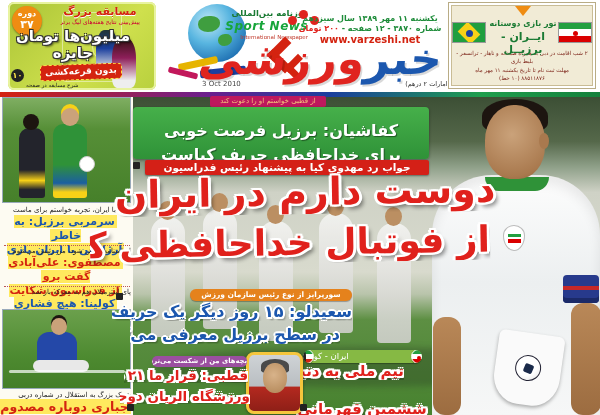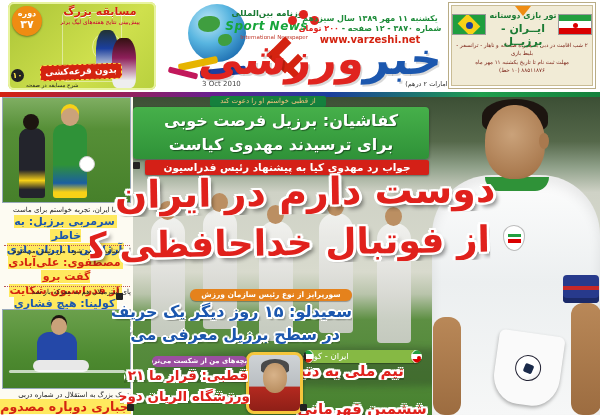--- a/index.html
+++ b/index.html
@@ -70,21 +70,21 @@
 
   #ad-box { left:448px; top:2px; width:148px; height:87px; background:#f1ebd6;
     border:1px solid #b9ac85; box-shadow:inset 0 0 0 2px #fff, inset 0 0 0 3px #c9bc95;
     text-align:center; color:#7a1f14; }
   #ad-bird { position:absolute; left:66px; top:3px; width:16px; height:10px; }
   #ad-bird:before, #ad-bird:after { content:""; position:absolute; top:0; width:0; height:0;
     border-style:solid; }
   #ad-bird:before { left:0; border-width:0 8px 10px 0; border-color:transparent #ef8c12 transparent transparent; }
   #ad-bird:after { right:0; border-width:0 0 10px 8px; border-color:transparent transparent transparent #ef8c12; }
   #ad-organizer { margin-top:15px; font-size:6.5px; padding:0 4px; }
-  #ad-row { position:relative; margin-top:7px; height:30px; }
+  #ad-row { position:relative; margin-top:15px; height:30px; }
   #ad-tour { position:absolute; left:40px; top:1px; width:68px; color:#1a7a33; font-size:8px; font-weight:bold; }
   #ad-match { position:absolute; left:36px; top:12px; width:76px; color:#1a7a33; font-size:11px;
     font-weight:bold; letter-spacing:1px; }
   .flag { position:absolute; width:34px; height:21px; border:1px solid #999; overflow:hidden; }
   #flag-brazil { left:3px; top:4px; background:#1f9e3f; }
   #flag-brazil .diamond { position:absolute; left:7px; top:2.5px; width:18px; height:14px;
     background:#f7d117; transform:rotate(45deg); }
   #flag-brazil .circle { position:absolute; left:13px; top:6.5px; width:7px; height:7px;
     border-radius:50%; background:#1b3f9e; }
   #flag-iran-ad { right:3px; top:4px;
@@ -151,26 +151,26 @@
   .lc-caption { left:0; width:131px; color:#222; font-size:7px; text-align:right;
     padding-left:2px; }
   .lc-head { left:0; width:131px; font-weight:bold; font-size:11px; line-height:1.25;
     text-align:center; }
   .lc-head span { background:#ffe95e; padding:0 2px; }
   .lc-blue { color:#1c57ae; }
   .lc-red  { color:#d42310; }
   .lc-sep { left:4px; width:126px; height:0; border-top:1px dotted #b55; }
 
   
-  #kicker-strip { left:210px; top:96px; width:116px; height:11px; background:#15803d;
+  #kicker-strip { left:210px; top:96px; width:116px; height:11px; background:#be185d;
     color:#f6c27c; font-size:7px; text-align:center; line-height:11px; border-radius:2px; }
   #green-box { left:133px; top:107px; width:296px; height:52px; border-radius:4px;
     background:linear-gradient(180deg,#46b04a,#2f9238); box-shadow:0 1px 3px rgba(0,0,0,.4);
     color:#fff; font-weight:bold; font-size:16px; text-align:center; line-height:1.5;
-    text-shadow:1px 1px 1px rgba(0,0,0,.45); padding-top:2px; }
+    text-shadow:1px 1px 1px rgba(0,0,0,.45); padding-top:12px; }
   #red-strip { left:145px; top:160px; width:284px; height:15px; background:#d42017;
     color:#fff; font-weight:bold; font-size:10.5px; text-align:center; line-height:15px;
     border-radius:2px; box-shadow:0 1px 2px rgba(0,0,0,.4); }
   .headline-red { color:#e0211c; font-weight:bold; text-align:center;
     text-shadow:
       -2px 0 #fff, 2px 0 #fff, 0 -2px #fff, 0 2px #fff,
       -2px -2px #fff, 2px 2px #fff, -2px 2px #fff, 2px -2px #fff,
       -3px 0 #fff, 3px 0 #fff, 4px 4px 4px rgba(0,0,0,.45); }
   #main-line1 { left:105px; top:170px; width:400px; font-size:38px; transform:rotate(-1deg); }
   #main-line2 { left:90px;  top:222px; width:400px; font-size:36px; transform:rotate(-1deg); }
@@ -225,20 +225,21 @@
       <div class="pitch-line abs" style="left:54px;top:10px;width:60px;height:70px;border-radius:4px;"></div>
       <div class="pitch-line abs" style="left:84px;top:30px;width:30px;height:30px;border-radius:50%;"></div>
       <div class="promo-player abs" style="left:88px;top:28px;width:22px;height:46px;background:linear-gradient(180deg,#233,#1b3f9e 40%,#e8e8e8 85%);"></div>
       <div class="promo-player abs" style="left:104px;top:36px;width:24px;height:50px;background:linear-gradient(180deg,#311,#8e1f5a 40%,#eee 85%);"></div>
       <div id="promo-round" class="abs">
         <div>دوره</div>
         <div style="font-size:11px">۳۷</div>
       </div>
       <div id="promo-title" class="abs">مسابقه بزرگ</div>
       <div id="promo-sub" class="abs nowrap">پیش‌بینی نتایج هفته‌های لیگ برتر</div>
+      <div id="promo-prize" class="abs">میلیون‌ها تومان جایزه</div>
       <div id="promo-badge" class="abs">بدون قرعه‌کشی</div>
       <div id="promo-page" class="abs">۱۰</div>
       <div id="promo-footer" class="abs" style="left:18px;">شرح مسابقه در صفحه</div>
     </div>
 
     <div id="intl-block" class="abs">
       <div id="globe" class="abs">
         <div class="continent" style="left:10px;top:12px;width:22px;height:16px;"></div>
         <div class="continent" style="left:30px;top:30px;width:14px;height:12px;"></div>
       </div>
@@ -345,21 +346,21 @@
     </div>
 
     <div class="lc-caption abs nowrap" style="top:294px;">شوک بزرگ به استقلال در شماره دربی</div>
     <div class="lc-head lc-red abs" style="top:302px;font-size:12.5px;"><span>جباری دوباره مصدوم شد</span></div>
   </div>
 
   <div id="kicker-strip" class="abs nowrap">از قطبی خواستم او را دعوت کند</div>
 
   <div id="green-box" class="abs">
     <span>کفاشیان: برزیل فرصت خوبی</span><br>
-    <span>برای ترسیدند مهدوی کیاست</span>
+    <span>برای خداحافظی حریف کیاست</span>
   </div>
 
   <div id="red-strip" class="abs nowrap">جواب رد مهدوی کیا به پیشنهاد رئیس فدراسیون</div>
 
   <div id="main-line1" class="abs headline-red nowrap">دوست دارم در ایران</div>
   <div id="main-line2" class="abs headline-red nowrap">از فوتبال خداحافظی کنم</div>
 
   <div id="orange-kicker" class="abs nowrap">سورپرایز از نوع رئیس سازمان ورزش</div>
   <div id="blue-line1" class="abs headline-blue nowrap">سعیدلو: ۱۵ روز دیگر یک حریف جدید</div>
   <div id="blue-line2" class="abs headline-blue nowrap">در سطح برزیل معرفی می‌کنیم</div>

